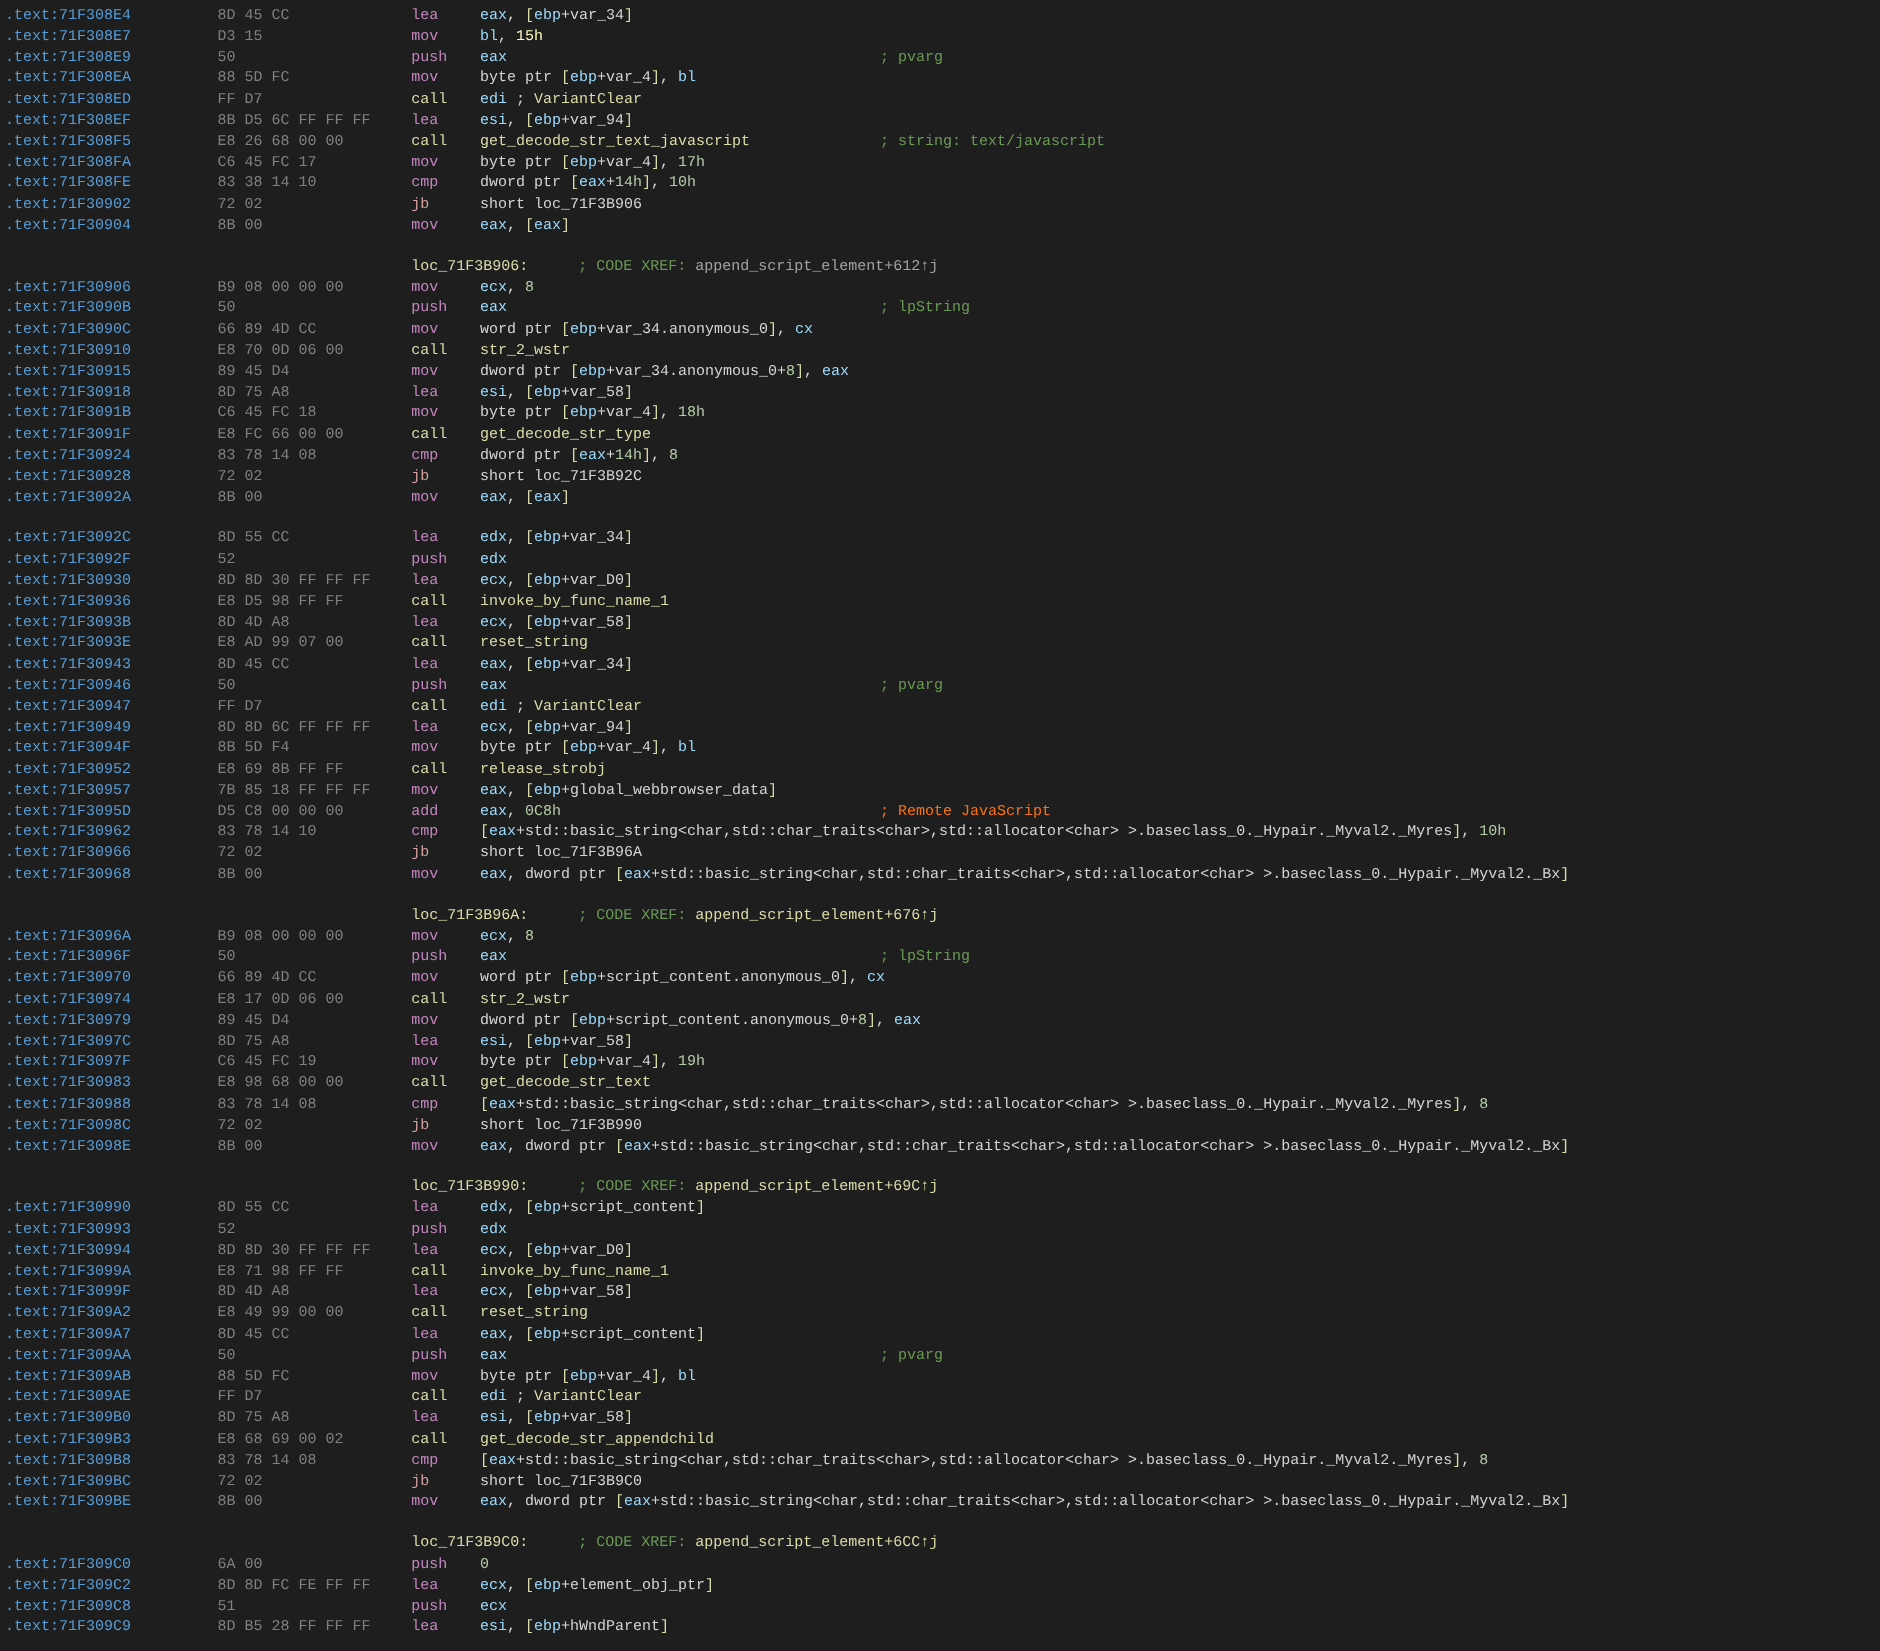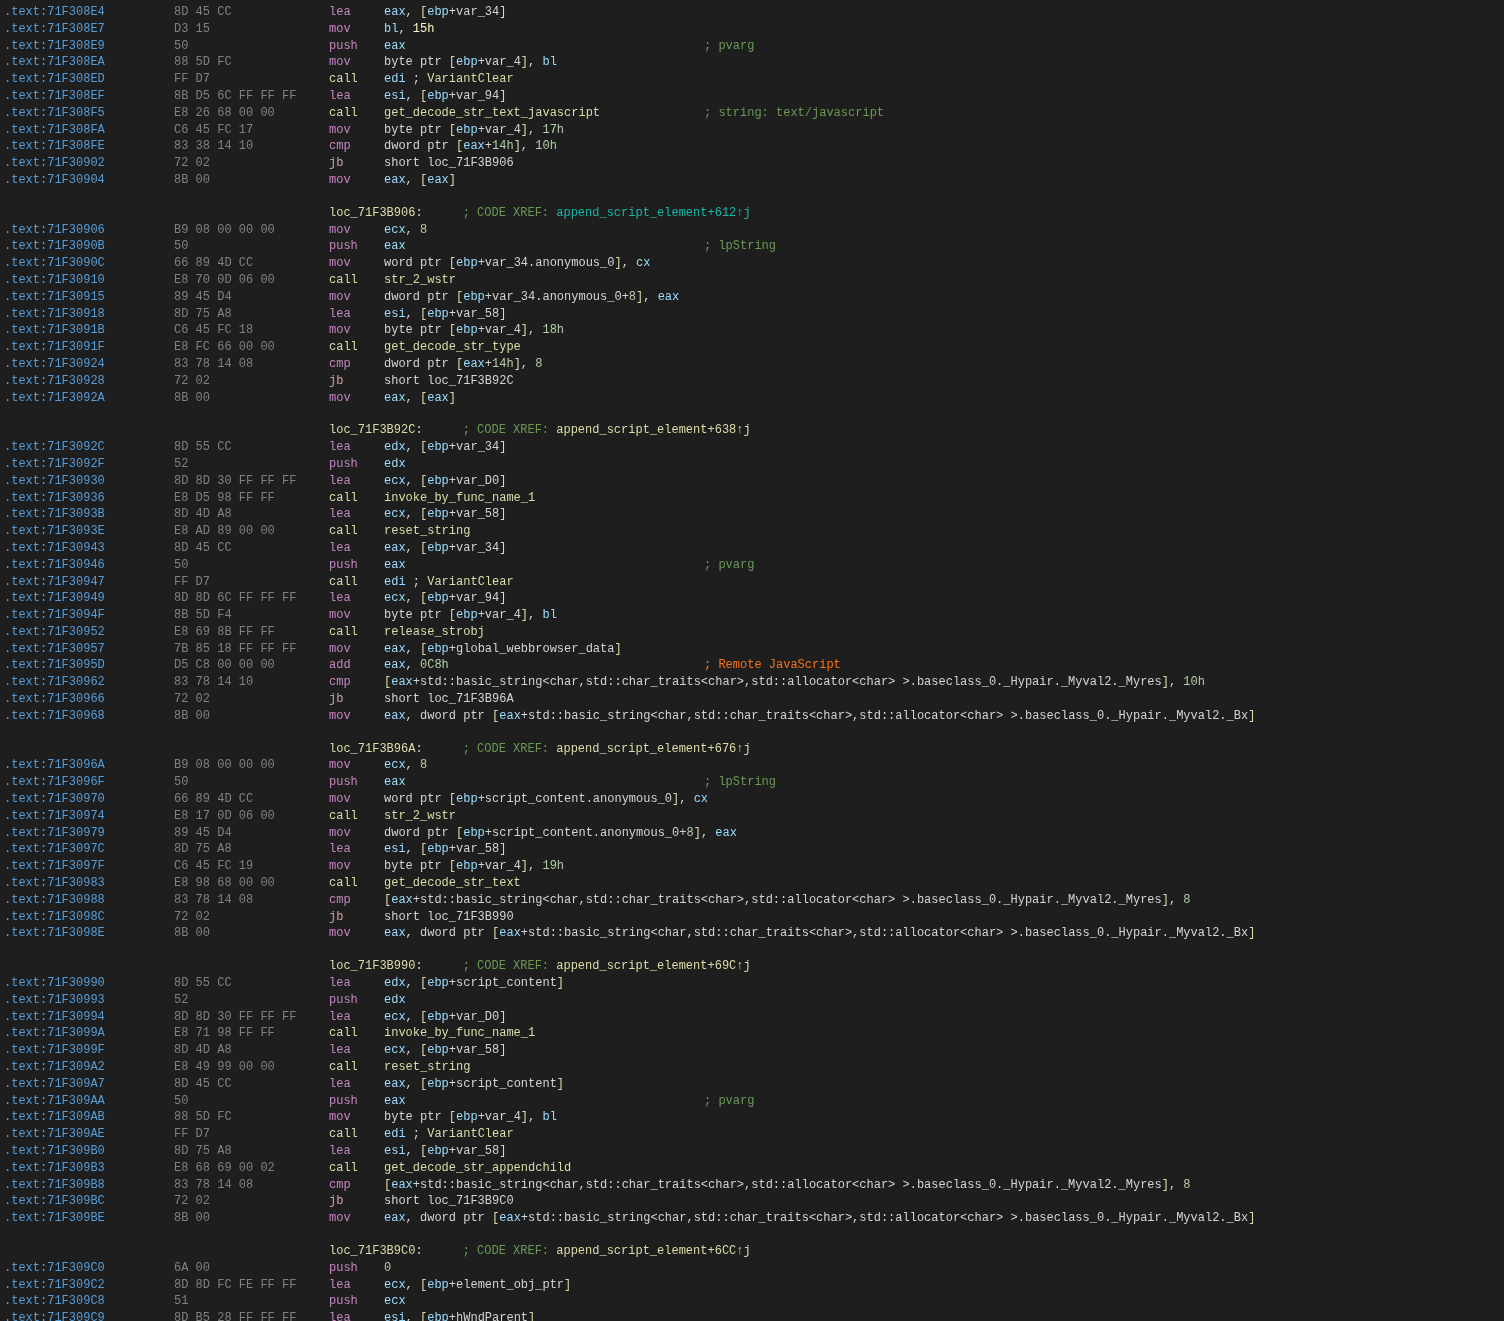--- a/index.html
+++ b/index.html
@@ -169,21 +169,21 @@
       <span class="col-bytes">8B 00</span>
       <span class="col-mnemonic"><span style="color:#c586c0">mov</span></span>
       <span class="col-operands"><span class="op-blue">eax</span>, <span class="op-yellow">[</span><span class="op-blue">eax</span><span class="op-yellow">]</span></span>
     </div>
     <div class="empty-line"></div>
     <div class="label-line">
       <span class="label-address"></span>
       <span class="label-bytes"></span>
       <span class="label-name">loc_71F3B906:</span>
       <span style="display: inline-block; min-width: 40px;"></span>
-      <span><span style="color:#6a9955">; CODE XREF: <span style="color:#14b8a6">append_script_element+612↑j</span></span></span>
+      <span><span style="color:#6a9955">; CODE XREF: <span style="color:#a3a3a3">append_script_element+612↑j</span></span></span>
     </div>
     <div class="disasm-line">
       <span class="col-address">.text:71F30906</span>
       <span class="col-bytes">B9 08 00 00 00</span>
       <span class="col-mnemonic"><span style="color:#c586c0">mov</span></span>
       <span class="col-operands"><span class="op-blue">ecx</span>, <span style="color:#b5cea8">8</span></span>
     </div>
     <div class="disasm-line">
       <span class="col-address">.text:71F3090B</span>
       <span class="col-bytes">50</span>
@@ -239,27 +239,20 @@
       <span class="col-mnemonic"><span style="color:#d4a0a0">jb</span></span>
       <span class="col-operands">short loc_71F3B92C</span>
     </div>
     <div class="disasm-line">
       <span class="col-address">.text:71F3092A</span>
       <span class="col-bytes">8B 00</span>
       <span class="col-mnemonic"><span style="color:#c586c0">mov</span></span>
       <span class="col-operands"><span class="op-blue">eax</span>, <span class="op-yellow">[</span><span class="op-blue">eax</span><span class="op-yellow">]</span></span>
     </div>
     <div class="empty-line"></div>
-    <div class="label-line">
-      <span class="label-address"></span>
-      <span class="label-bytes"></span>
-      <span class="label-name">loc_71F3B92C:</span>
-      <span style="display: inline-block; min-width: 40px;"></span>
-      <span><span style="color:#6a9955">; CODE XREF: <span style="color:#dcdcaa">append_script_element+638↑j</span></span></span>
-    </div>
     <div class="disasm-line">
       <span class="col-address">.text:71F3092C</span>
       <span class="col-bytes">8D 55 CC</span>
       <span class="col-mnemonic"><span style="color:#c586c0">lea</span></span>
       <span class="col-operands"><span class="op-blue">edx</span>, <span class="op-yellow">[</span><span class="op-blue">ebp</span>+var_34<span class="op-yellow">]</span></span>
     </div>
     <div class="disasm-line">
       <span class="col-address">.text:71F3092F</span>
       <span class="col-bytes">52</span>
       <span class="col-mnemonic"><span style="color:#c586c0">push</span></span>
@@ -278,21 +271,21 @@
       <span class="col-operands"><span class="op-yellow">invoke_by_func_name_1</span></span>
     </div>
     <div class="disasm-line">
       <span class="col-address">.text:71F3093B</span>
       <span class="col-bytes">8D 4D A8</span>
       <span class="col-mnemonic"><span style="color:#c586c0">lea</span></span>
       <span class="col-operands"><span class="op-blue">ecx</span>, <span class="op-yellow">[</span><span class="op-blue">ebp</span>+var_58<span class="op-yellow">]</span></span>
     </div>
     <div class="disasm-line">
       <span class="col-address">.text:71F3093E</span>
-      <span class="col-bytes">E8 AD 89 00 00</span>
+      <span class="col-bytes">E8 AD 99 07 00</span>
       <span class="col-mnemonic"><span style="color:#dcdcaa">call</span></span>
       <span class="col-operands"><span class="op-yellow">reset_string</span></span>
     </div>
     <div class="disasm-line">
       <span class="col-address">.text:71F30943</span>
       <span class="col-bytes">8D 45 CC</span>
       <span class="col-mnemonic"><span style="color:#c586c0">lea</span></span>
       <span class="col-operands"><span class="op-blue">eax</span>, <span class="op-yellow">[</span><span class="op-blue">ebp</span>+var_34<span class="op-yellow">]</span></span>
     </div>
     <div class="disasm-line">

